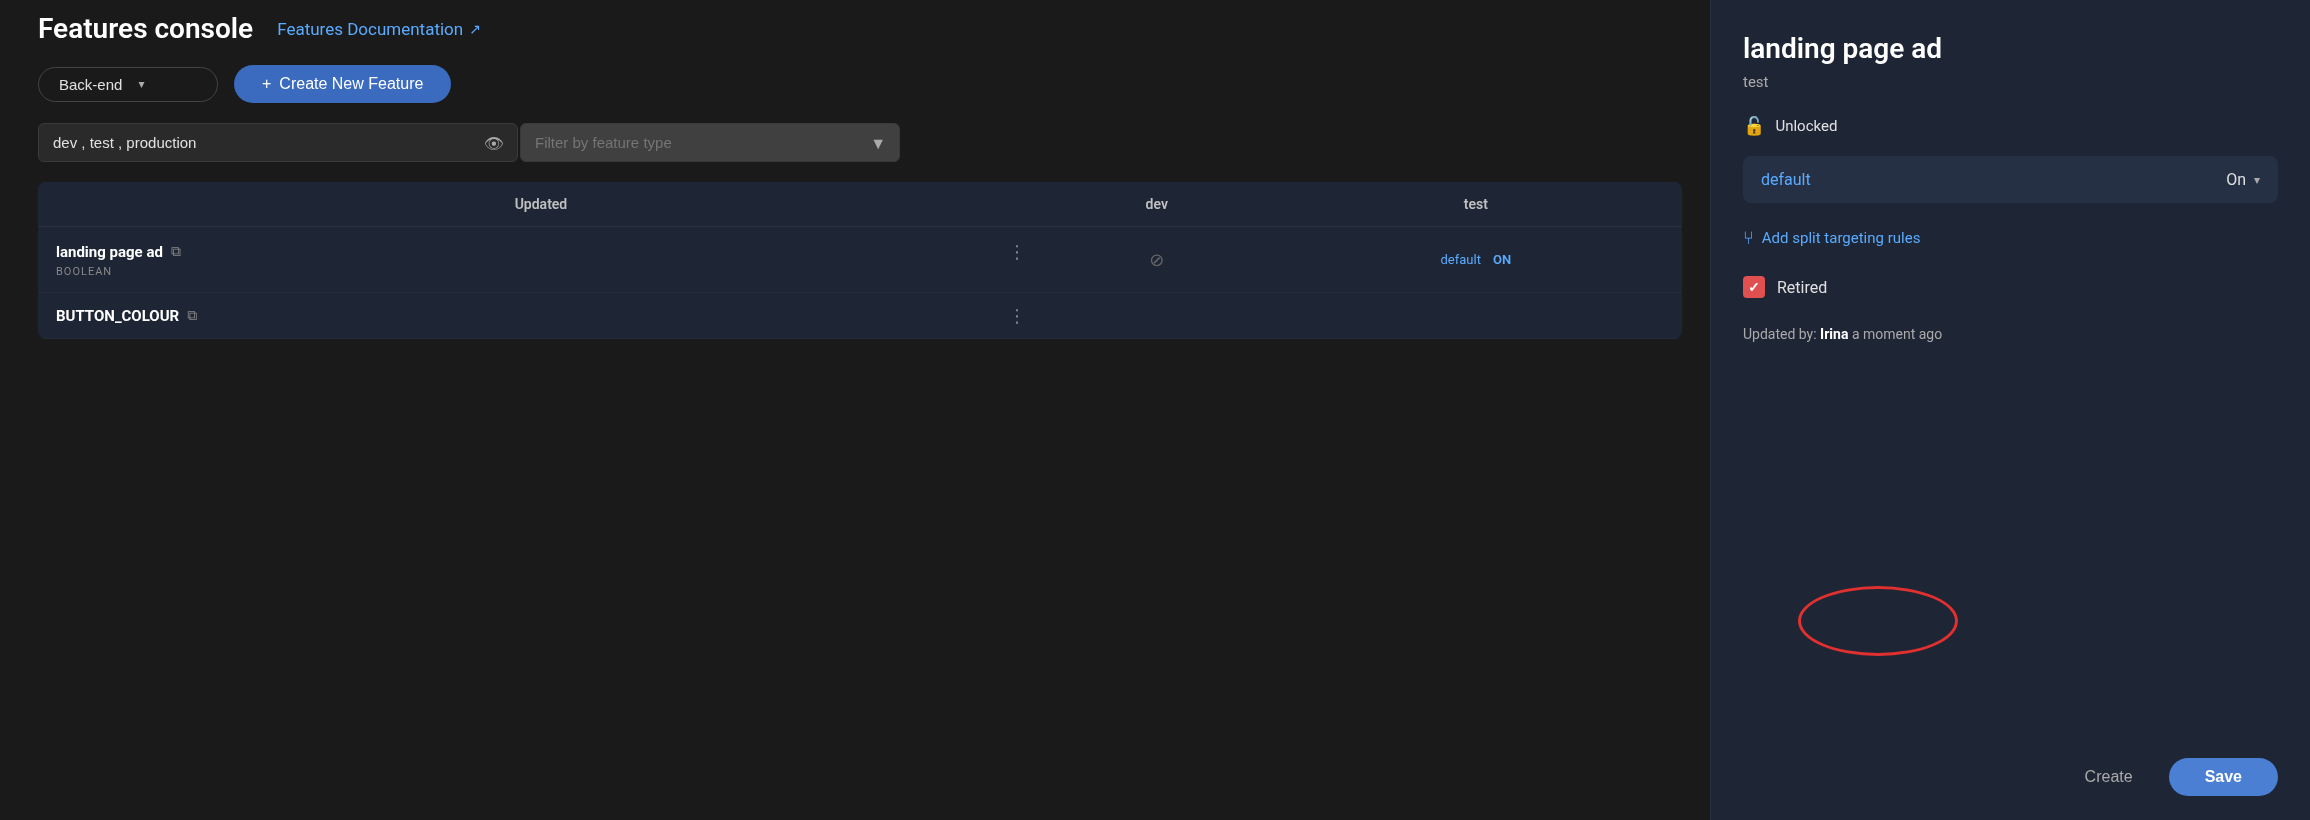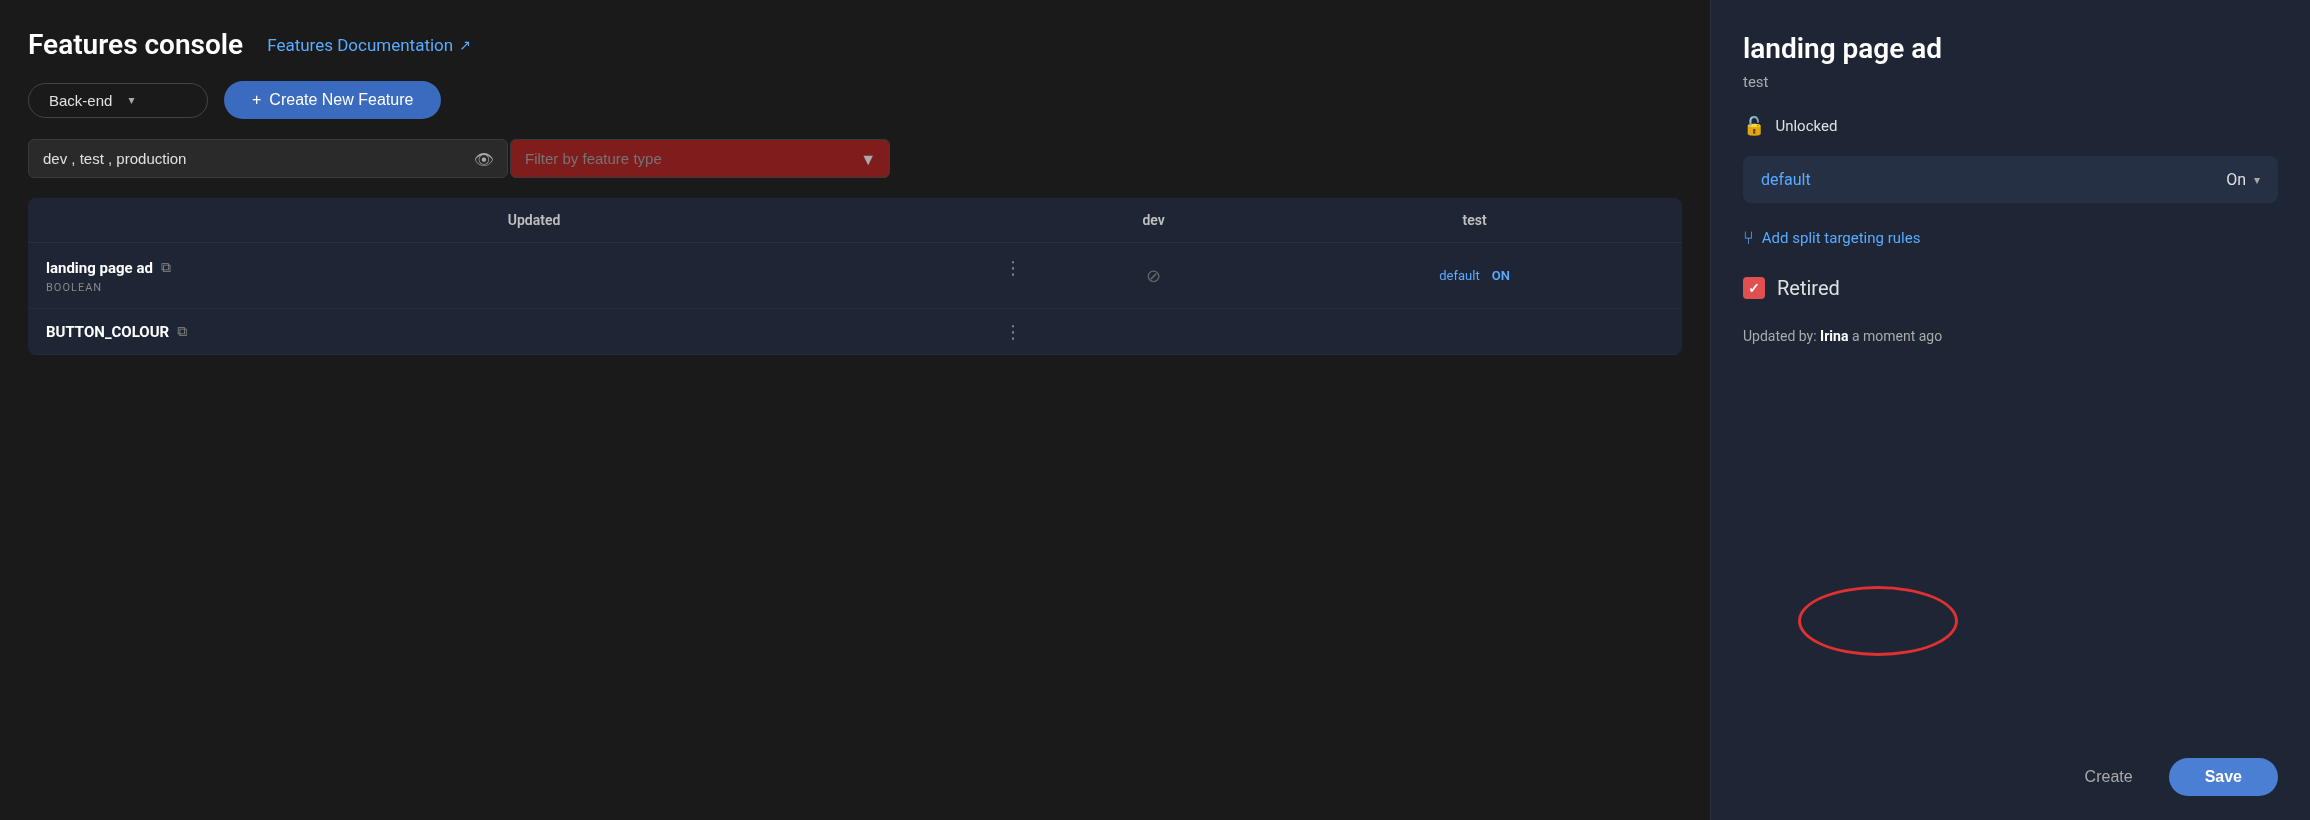--- a/index.html
+++ b/index.html
@@ -9,25 +9,26 @@
       font-family: -apple-system, BlinkMacSystemFont, 'Segoe UI', Roboto, sans-serif;
       display: flex;
       height: 820px;
       overflow: hidden;
     }
 
     
     .left-panel {
       flex: 1;
       background: #1a1a1a;
-      padding: 28px 28px;
+      padding: 12px 28px;
       display: flex;
       flex-direction: column;
       gap: 20px;
       min-width: 0;
+      margin-left: 10px;
     }
 
     
     .header-row {
       display: flex;
       align-items: center;
       gap: 24px;
     }
     .page-title {
       font-size: 28px;
@@ -110,21 +111,21 @@
       transform: translateY(-50%);
       color: #aaa;
       font-size: 16px;
     }
 
     .filter-type-wrap {
       position: relative;
       flex: 0 0 380px;
     }
     .filter-type {
-      background: #7f1d1d;
+      background: #404040;
       border: 1.5px solid #3a3a3a;
       border-radius: 6px;
       color: #aaa;
       padding: 10px 44px 10px 14px;
       font-size: 15px;
       width: 100%;
       outline: none;
       appearance: none;
       cursor: pointer;
     }
@@ -326,21 +327,21 @@
       justify-content: center;
       cursor: pointer;
       flex-shrink: 0;
     }
     .retired-checkmark {
       color: #fff;
       font-size: 14px;
       font-weight: 700;
     }
     .rp-retired-label {
-      font-size: 20px;
+      font-size: 16px;
       color: #e0e0e0;
     }
 
     
     .red-circle {
       position: absolute;
       width: 160px;
       height: 70px;
       border: 3px solid #e03030;
       border-radius: 50%;

